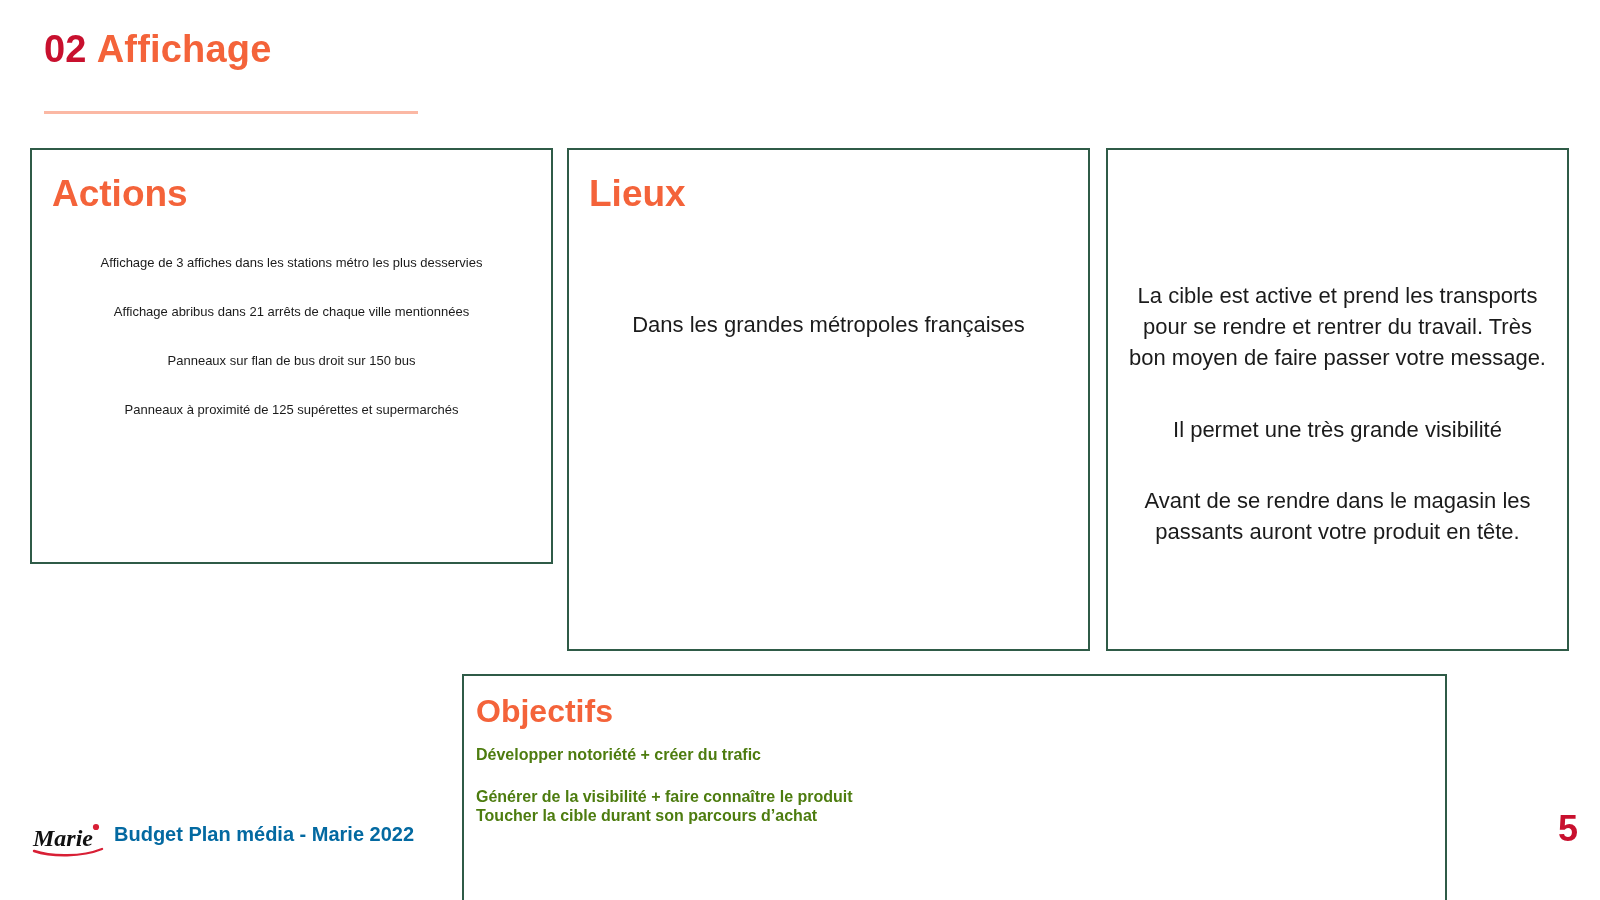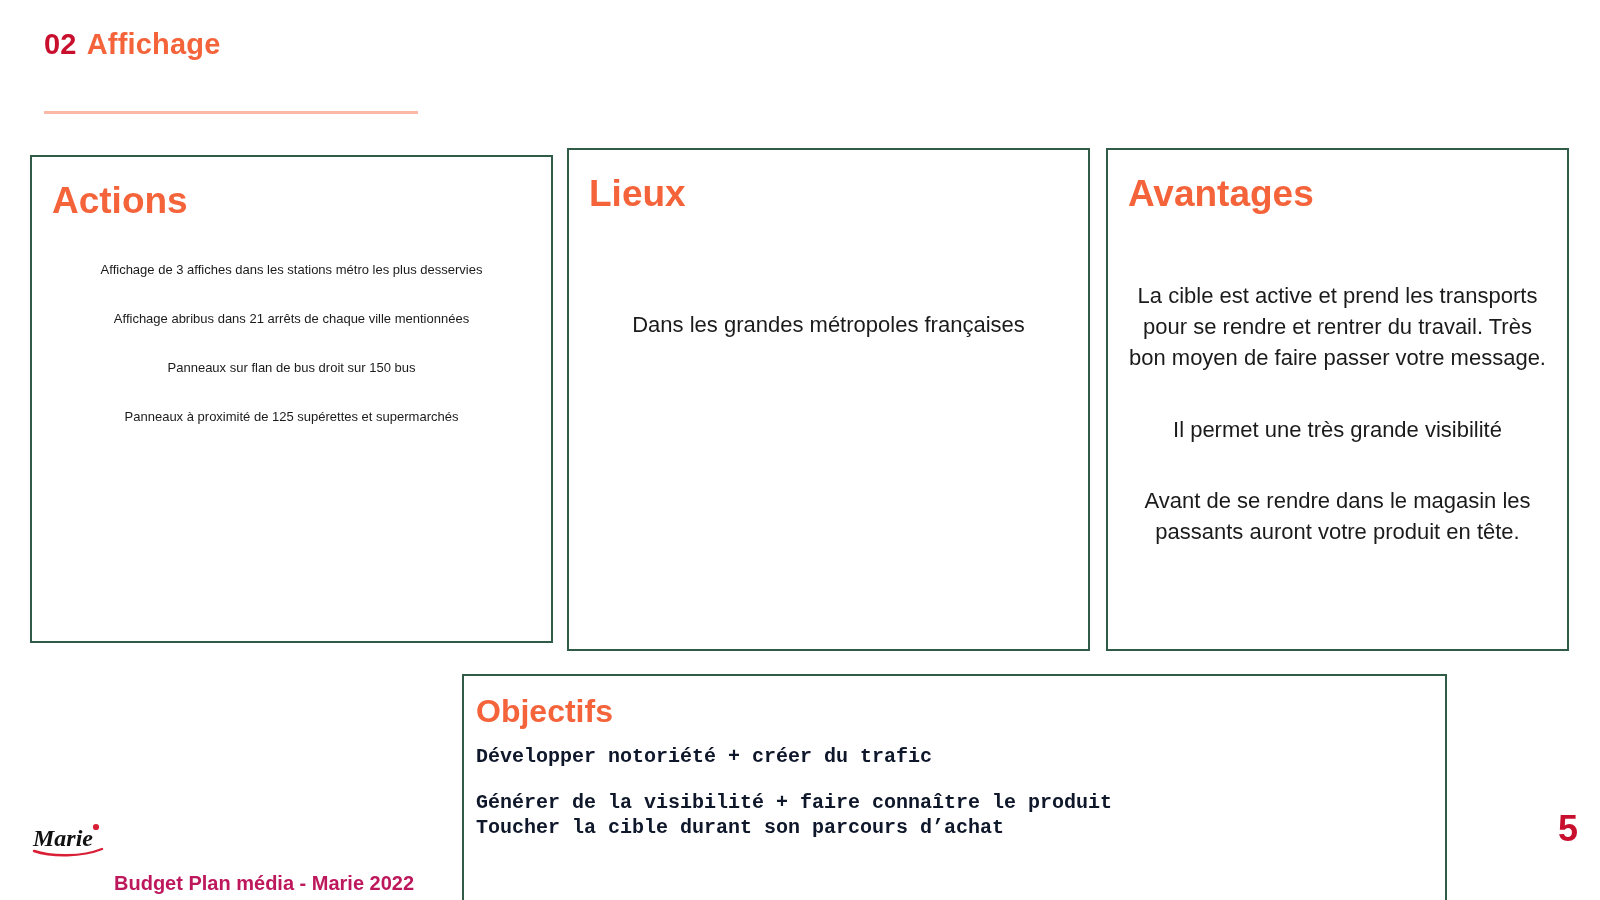--- a/index.html
+++ b/index.html
@@ -14,21 +14,21 @@
     background: #ffffff;
     font-family: "Liberation Sans", sans-serif;
     overflow: hidden;
   }
 
   
   .title {
     position: absolute;
     left: 44px;
     top: 28px;
-    font-size: 29px;
+    font-size: 38px;
     font-weight: bold;
     letter-spacing: 0.2px;
     white-space: nowrap;
   }
   .title .num { color: #c8102e; }
   .title .word { color: #f4633a; margin-left: 10px; }
 
   .title-rule {
     position: absolute;
     left: 44px;
@@ -38,21 +38,21 @@
     background: #fbb8a4;
   }
 
   
   .card {
     position: absolute;
     box-sizing: border-box;
     border: 2px solid #2f5b47;
     background: #ffffff;
   }
-  #card-actions   { left: 30px;   top: 148px; width: 523px; height: 488px; margin-top: 7px; }
+  #card-actions   { left: 30px;   top: 148px; width: 523px; height: 416px; }
   #card-lieux     { left: 567px;  top: 148px; width: 523px; height: 503px; }
   #card-avantages { left: 1106px; top: 148px; width: 463px; height: 503px; }
   #card-objectifs { left: 462px;  top: 674px; width: 985px; height: 250px; }
 
   .card-title {
     color: #f4633a;
     font-weight: bold;
     font-size: 37px;
     line-height: 1;
   }
@@ -115,45 +115,44 @@
 
   
   #objectifs-body {
     position: absolute;
     left: 12px;
     top: 69px;
     right: 12px;
     text-align: left;
   }
   #objectifs-body .line {
-    font-size: 20px;
-    font-weight: bold;
-    color: #0f172a;
+    font-size: 16px;
+    font-weight: bold;
+    color: #4d7c0f;
     font-stretch: condensed;
     line-height: 1.22;
     white-space: nowrap;
-    font-family: Liberation Mono, monospace;
   }
   #objectifs-body .line.gap { margin-top: 22px; }
 
   
   .footer-logo {
     position: absolute;
     left: 30px;
     top: 818px;
     width: 82px;
     height: 40px;
   }
   .footer-caption {
     position: absolute;
     left: 114px;
-    top: 872px;
+    top: 823px;
     font-size: 20px;
     font-weight: bold;
-    color: #be185d;
+    color: #0369a1;
     white-space: nowrap;
   }
   .page-number {
     position: absolute;
     right: 22px;
     top: 808px;
     font-size: 36px;
     font-weight: bold;
     color: #c8102e;
   }
@@ -179,21 +178,20 @@
   </div>
 
   <div class="card" id="card-lieux">
     <div class="card-title">Lieux</div>
     <div class="card-body" id="lieux-body">
       <div class="para-regular">Dans les grandes métropoles françaises</div>
     </div>
   </div>
 
   <div class="card" id="card-avantages">
-    <div class="card-title">Avantages</div>
     <div class="card-body" id="avantages-body">
       <div class="para">La cible est active et prend les transports pour se rendre et rentrer du travail. Très bon moyen de faire passer votre message.</div>
       <div class="para">Il permet une très grande visibilité</div>
       <div class="para">Avant de se rendre dans le magasin les passants auront votre produit en tête.</div>
     </div>
   </div>
 
   <div class="card" id="card-objectifs">
     <div class="card-title">Objectifs</div>
     <div id="objectifs-body">

